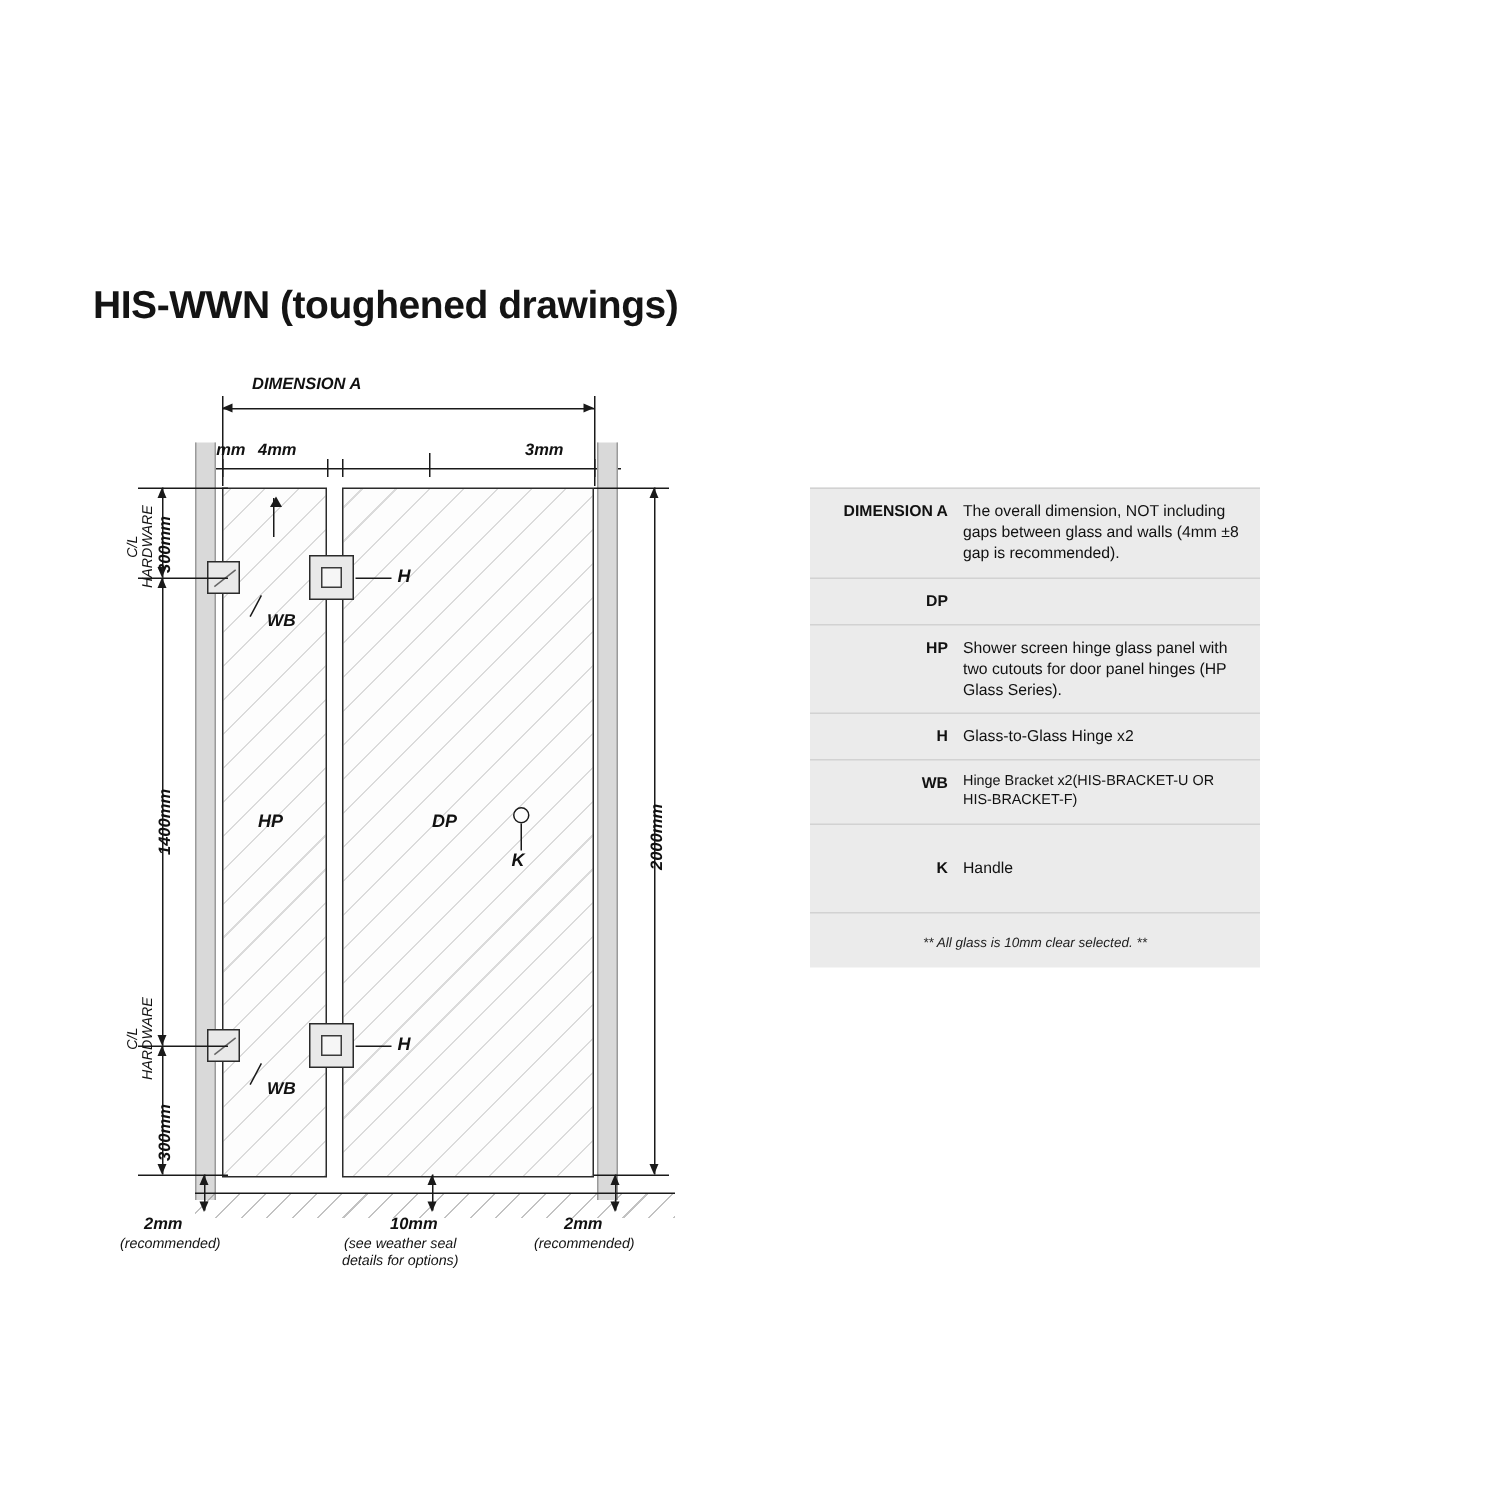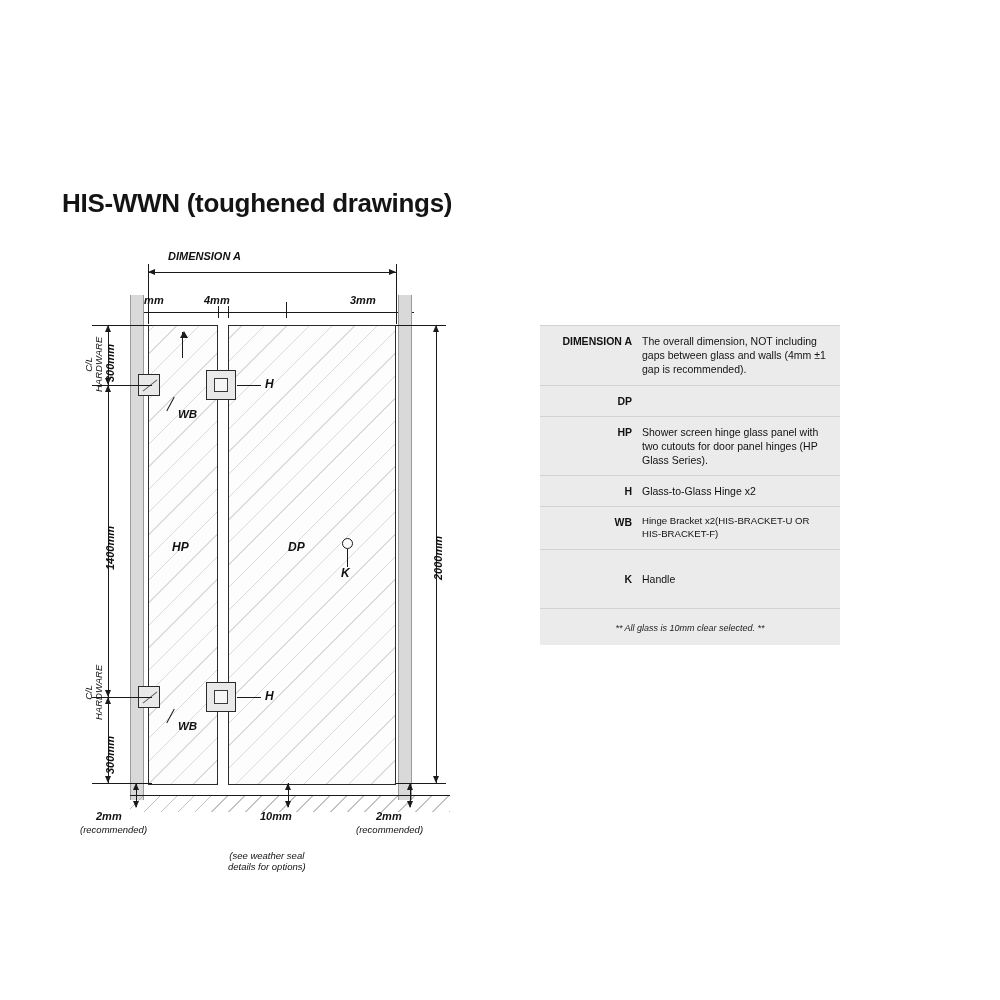--- a/index.html
+++ b/index.html
@@ -339,21 +339,21 @@
 
   <div class="dim-text" style="left:108px; top:0px;">DIMENSION A</div>
   <div class="dim-h" style="left:88px; top:22px; width:248px;"></div>
   <div class="arrow-l" style="left:88px; top:18.5px;"></div>
   <div class="arrow-r" style="left:329px; top:18.5px;"></div>
   <div class="tick-v" style="left:88px; top:14px; height:60px;"></div>
   <div class="tick-v" style="left:336px; top:14px; height:60px;"></div>
 
   <div class="dim-h" style="left:76px; top:62px; width:278px;"></div>
   <div class="dim-text" style="left:78px; top:44px;">3mm</div>
-  <div class="dim-text" style="left:144px; top:44px;">4mm</div>
+  <div class="dim-text" style="left:112px; top:44px;">4mm</div>
   <div class="dim-text" style="left:290px; top:44px;">3mm</div>
   <div class="tick-v" style="left:76px; top:56px; height:12px;"></div>
   <div class="tick-v" style="left:88px; top:56px; height:12px;"></div>
   <div class="tick-v" style="left:158px; top:56px; height:12px;"></div>
   <div class="tick-v" style="left:168px; top:56px; height:12px;"></div>
   <div class="tick-v" style="left:226px; top:52px; height:16px;"></div>
   <div class="tick-v" style="left:336px; top:56px; height:12px;"></div>
   <div class="tick-v" style="left:350px; top:56px; height:12px;"></div>
 
   <div class="wall" id="wall-left"></div>
@@ -430,35 +430,35 @@
   <div class="dim-v" style="left:76px; top:533px; height:24px;"></div>
   <div class="arrow-u" style="left:72.5px; top:533px;"></div>
   <div class="arrow-d" style="left:72.5px; top:551px;"></div>
   <div class="dim-text" style="left:36px; top:560px;">2mm</div>
   <div class="dim-text-small" style="left:20px; top:574px;">(recommended)</div>
 
   <div class="dim-v" style="left:228px; top:533px; height:24px;"></div>
   <div class="arrow-u" style="left:224.5px; top:533px;"></div>
   <div class="arrow-d" style="left:224.5px; top:551px;"></div>
   <div class="dim-text" style="left:200px; top:560px;">10mm</div>
-  <div class="dim-text-small" style="left:168px; top:600px;">(see weather seal<br>details for options)</div>
+  <div class="dim-text-small" style="left:168px; top:574px;">(see weather seal<br>details for options)</div>
 
   <div class="dim-v" style="left:350px; top:533px; height:24px;"></div>
   <div class="arrow-u" style="left:346.5px; top:533px;"></div>
   <div class="arrow-d" style="left:346.5px; top:551px;"></div>
   <div class="dim-text" style="left:316px; top:560px;">2mm</div>
   <div class="dim-text-small" style="left:296px; top:574px;">(recommended)</div>
 
 </div>
 
 <div id="legend">
 
   <div class="legend-row">
     <div class="legend-key">DIMENSION A</div>
-    <div class="legend-desc">The overall dimension, NOT including gaps between glass and walls (4mm ±1 gap is recommended).</div>
+    <div class="legend-desc">The overall dimension, NOT including gaps between glass and walls (4mm ±8 gap is recommended).</div>
   </div>
 
   <div class="legend-row">
     <div class="legend-key">DP</div>
   </div>
 
   <div class="legend-row">
     <div class="legend-key">HP</div>
     <div class="legend-desc">Shower screen hinge glass panel with two cutouts for door panel hinges (HP Glass Series).</div>
   </div>

